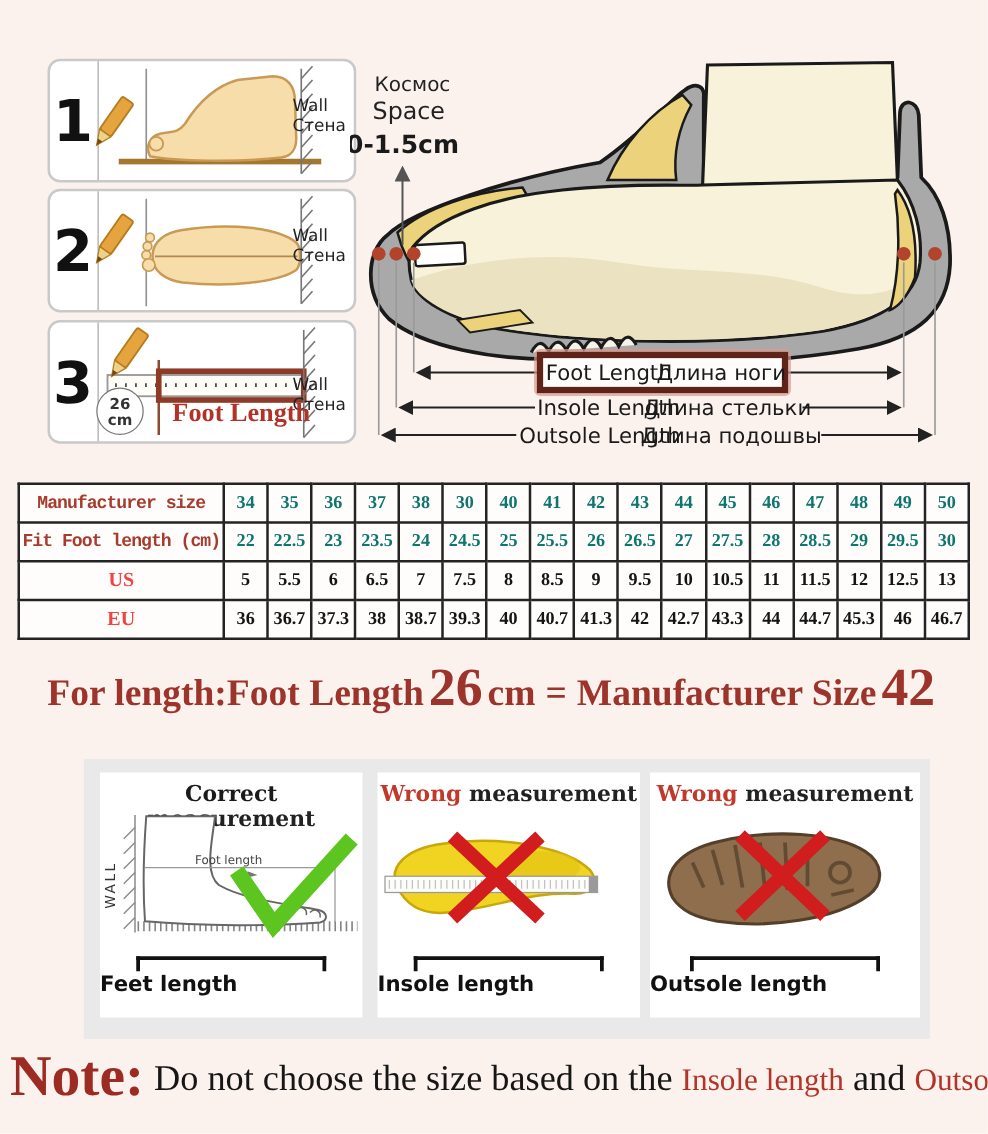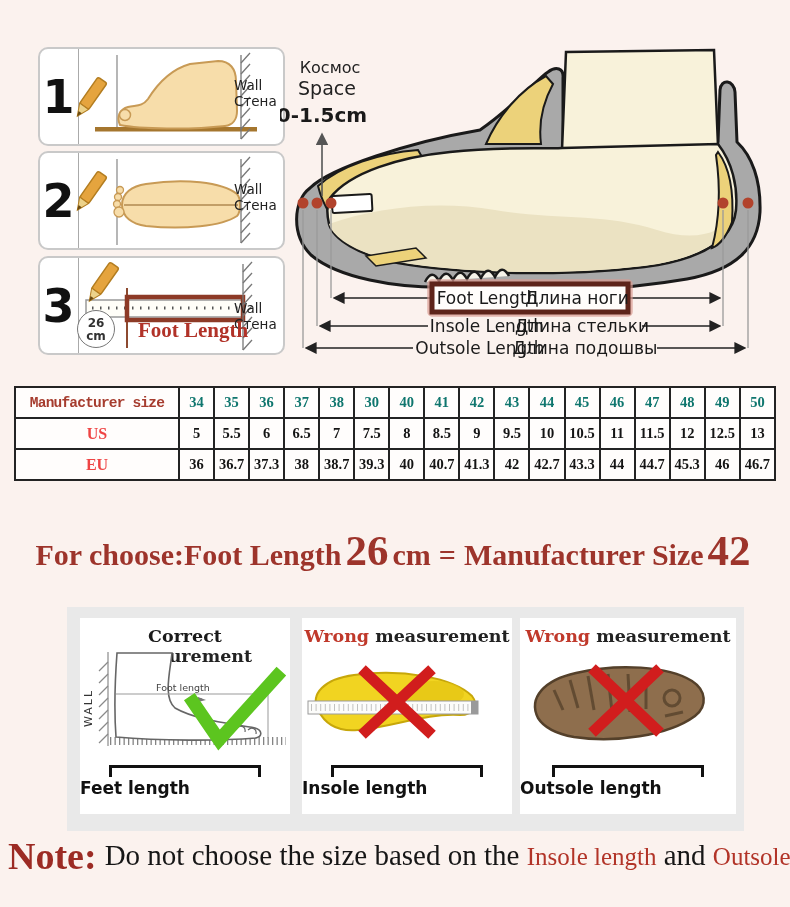--- a/index.html
+++ b/index.html
@@ -53,21 +53,21 @@
   .m-art{position:absolute;left:0;top:32px;}
   .bracket{position:absolute;left:50%;transform:translateX(-50%);top:147px;width:152px;height:12px;
            border-top:3.5px solid #111;border-left:3.5px solid #111;border-right:3.5px solid #111;
            box-sizing:border-box;}
   .m-caption{position:absolute;left:0;top:160px;width:100%;text-align:left;
              font:600 17px "DejaVu Sans",sans-serif;color:#111;}
 
   
   .note-line{position:absolute;left:8px;top:834px;width:782px;white-space:nowrap;
              font-family:"Liberation Serif",serif;}
-  .note-label{font-size:38px;font-weight:bold;color:#9c2b24;margin-right:8px;vertical-align:-4px;}
+  .note-label{font-size:46px;font-weight:bold;color:#9c2b24;margin-right:8px;vertical-align:-4px;}
   .note-text{font-size:29px;color:#161616;}
   .note-hl{font-size:25px;color:#b23428;}
 </style>
 </head>
 <body>
 
 <div class="canvas">
 
   <div class="step-panel" style="top:47px">
     <div class="step-num">1</div>
@@ -247,20 +247,40 @@
           <td>41</td>
           <td>42</td>
           <td>43</td>
           <td>44</td>
           <td>45</td>
           <td>46</td>
           <td>47</td>
           <td>48</td>
           <td>49</td>
           <td>50</td>
+        </tr>
+        <tr class="row-red">
+          <th style="width: 162px;">Fit Foot length (cm)</th>
+          <td>22</td>
+          <td>22.5</td>
+          <td>23</td>
+          <td>23.5</td>
+          <td>24</td>
+          <td>24.5</td>
+          <td>25</td>
+          <td>25.5</td>
+          <td>26</td>
+          <td>26.5</td>
+          <td>27</td>
+          <td>27.5</td>
+          <td>28</td>
+          <td>28.5</td>
+          <td>29</td>
+          <td>29.5</td>
+          <td>30</td>
         </tr>
         <tr class="row-black">
           <th style="width: 162px;">US</th>
           <td>5</td>
           <td>5.5</td>
           <td>6</td>
           <td>6.5</td>
           <td>7</td>
           <td>7.5</td>
           <td>8</td>
@@ -291,21 +311,21 @@
           <td>43.3</td>
           <td>44</td>
           <td>44.7</td>
           <td>45.3</td>
           <td>46</td>
           <td>46.7</td>
         </tr>
       </tbody>
     </table>
 
-  <div class="example-line"><span class="ex">For choose:Foot Length</span><span class="ex-big">26</span><span class="ex">cm</span><span class="ex" style="margin:0 8px">=</span><span class="ex">Manufacturer Size</span><span class="ex-big">42</span>
+  <div class="example-line"><span class="ex">For length:Foot Length</span><span class="ex-big">26</span><span class="ex">cm</span><span class="ex" style="margin:0 8px">=</span><span class="ex">Manufacturer Size</span><span class="ex-big">42</span>
   </div>
 
   <div class="strip">
 
     <div class="m-panel p1">
       <div class="m-title"><span class="hl-dark">Correct</span><span> measurement</span></div>
       <svg class="m-art" width="215" height="110" viewBox="0 0 215 110">
         <g stroke="#8a8a8a" stroke-width="1.2">
           <line x1="28" y1="2" x2="28" y2="96"></line>
           <line x1="28" y1="12" x2="19" y2="21"></line>

